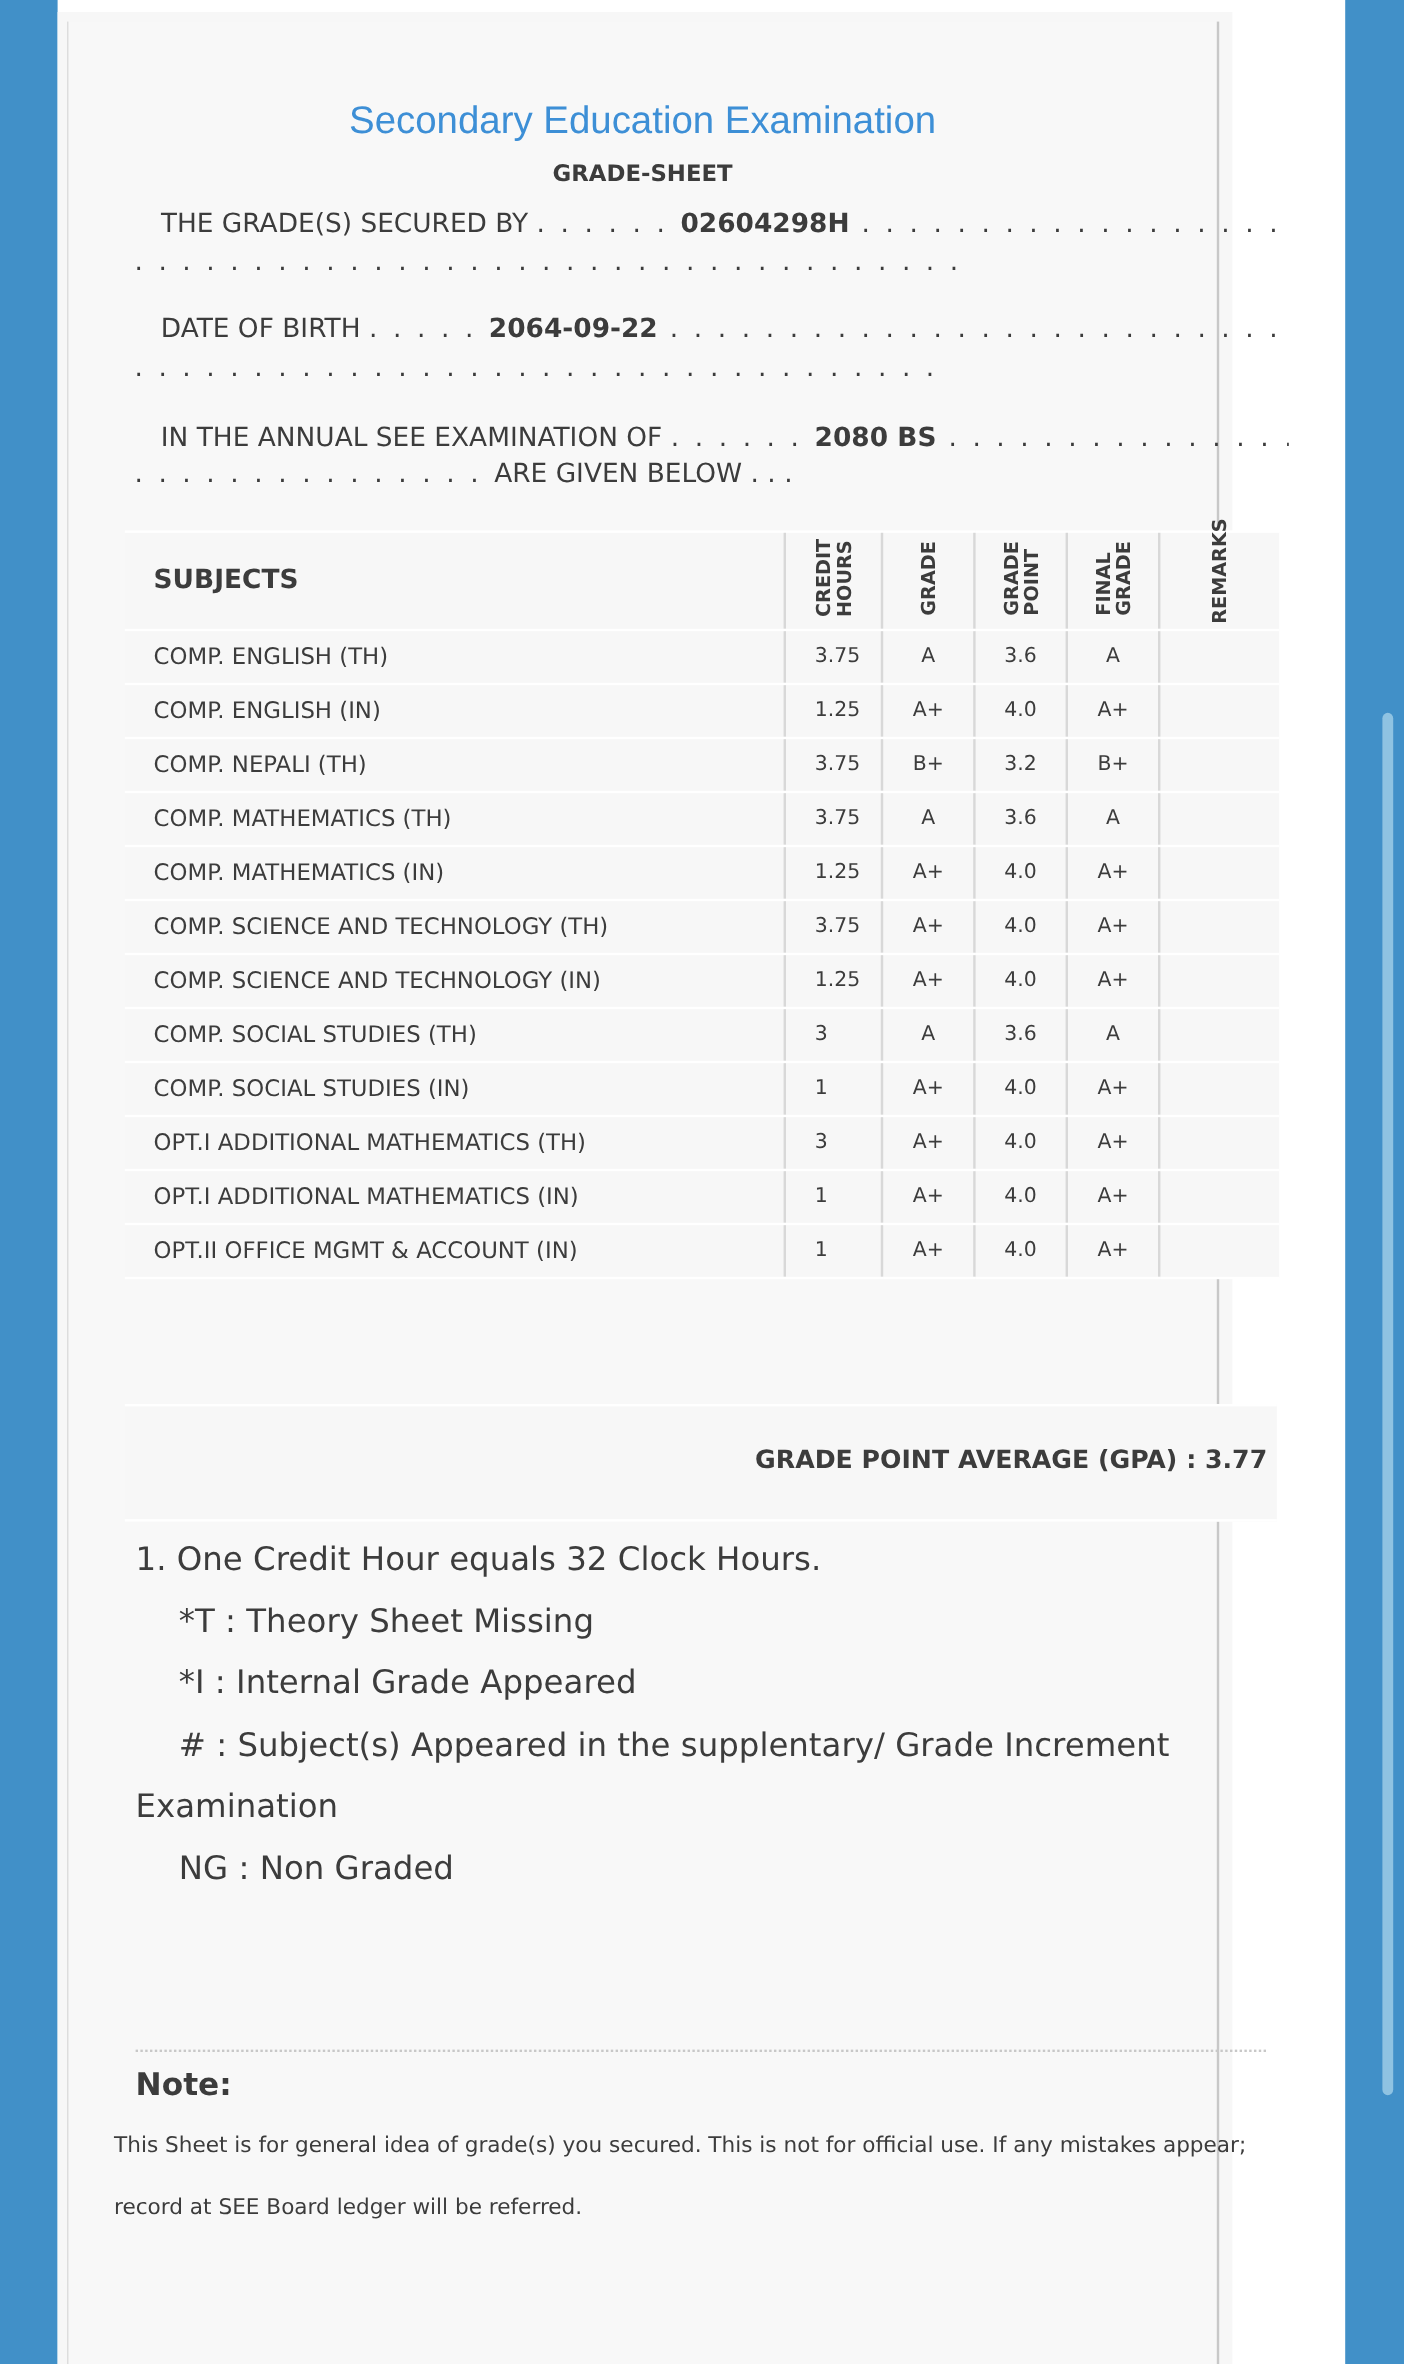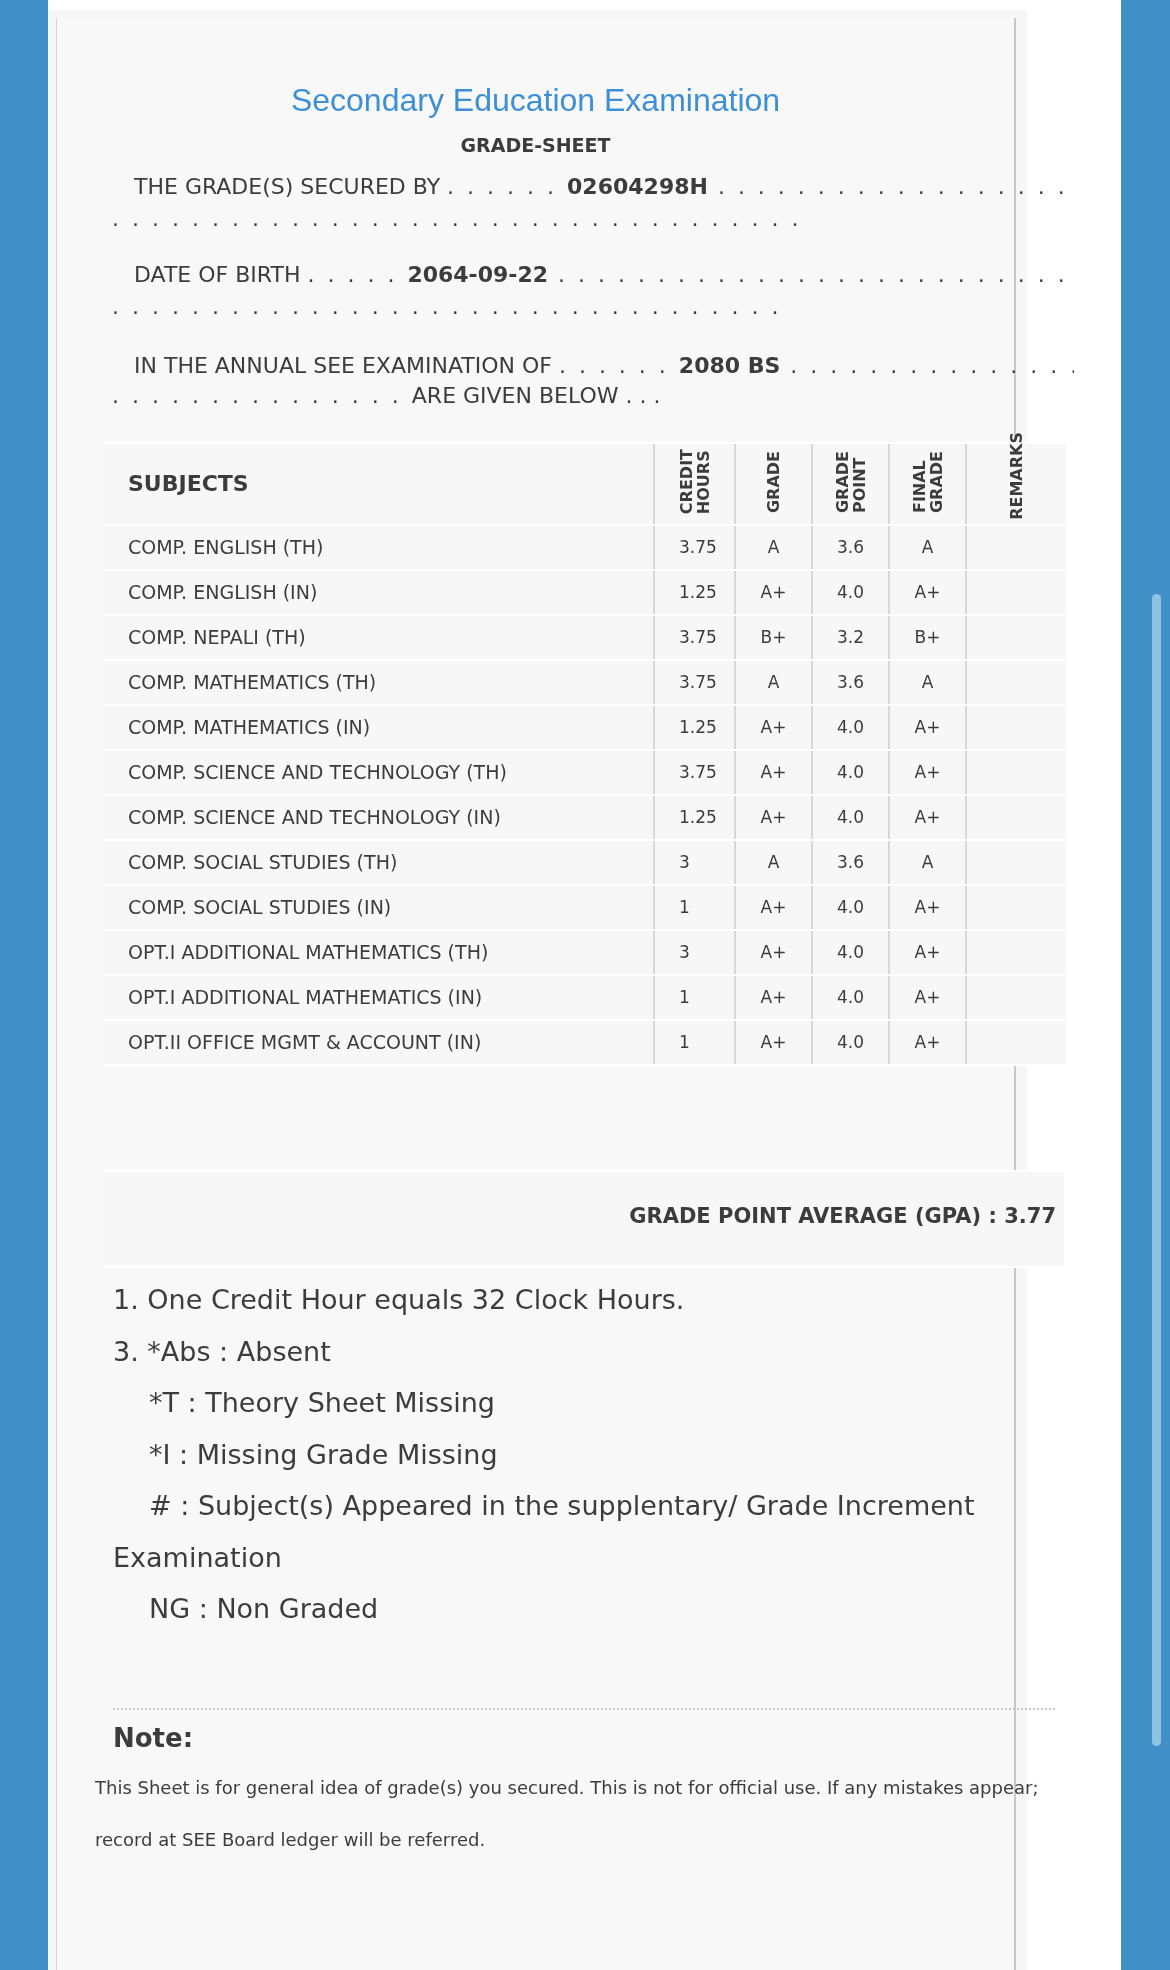--- a/index.html
+++ b/index.html
@@ -355,23 +355,22 @@
   </tr>
 </tbody>
 </table>
 
 <div class="gpa-row">
   <div class="gpa-text">GRADE POINT AVERAGE (GPA) : 3.77</div>
 </div>
 
 <div class="notes">
   <div>1. One Credit Hour equals 32 Clock Hours.</div>
-  <div>3. *Abs : Absent</div>
   <div class="indent">*T : Theory Sheet Missing</div>
-  <div class="indent">*I : Missing Grade Missing</div>
+  <div class="indent">*I : Internal Grade Appeared</div>
   <div class="indent"># : Subject(s) Appeared in the supplentary/ Grade Increment</div>
   <div>Examination</div>
   <div class="indent">NG : Non Graded</div>
 </div>
 
 <div class="divider"></div>
 <div class="note-head">Note:</div>
 <div class="note-body">This Sheet is for general idea of grade(s) you secured. This is not for official use. If any mistakes appear; record at SEE Board ledger will be referred.</div>
 
 <div class="scroll-thumb"></div>

